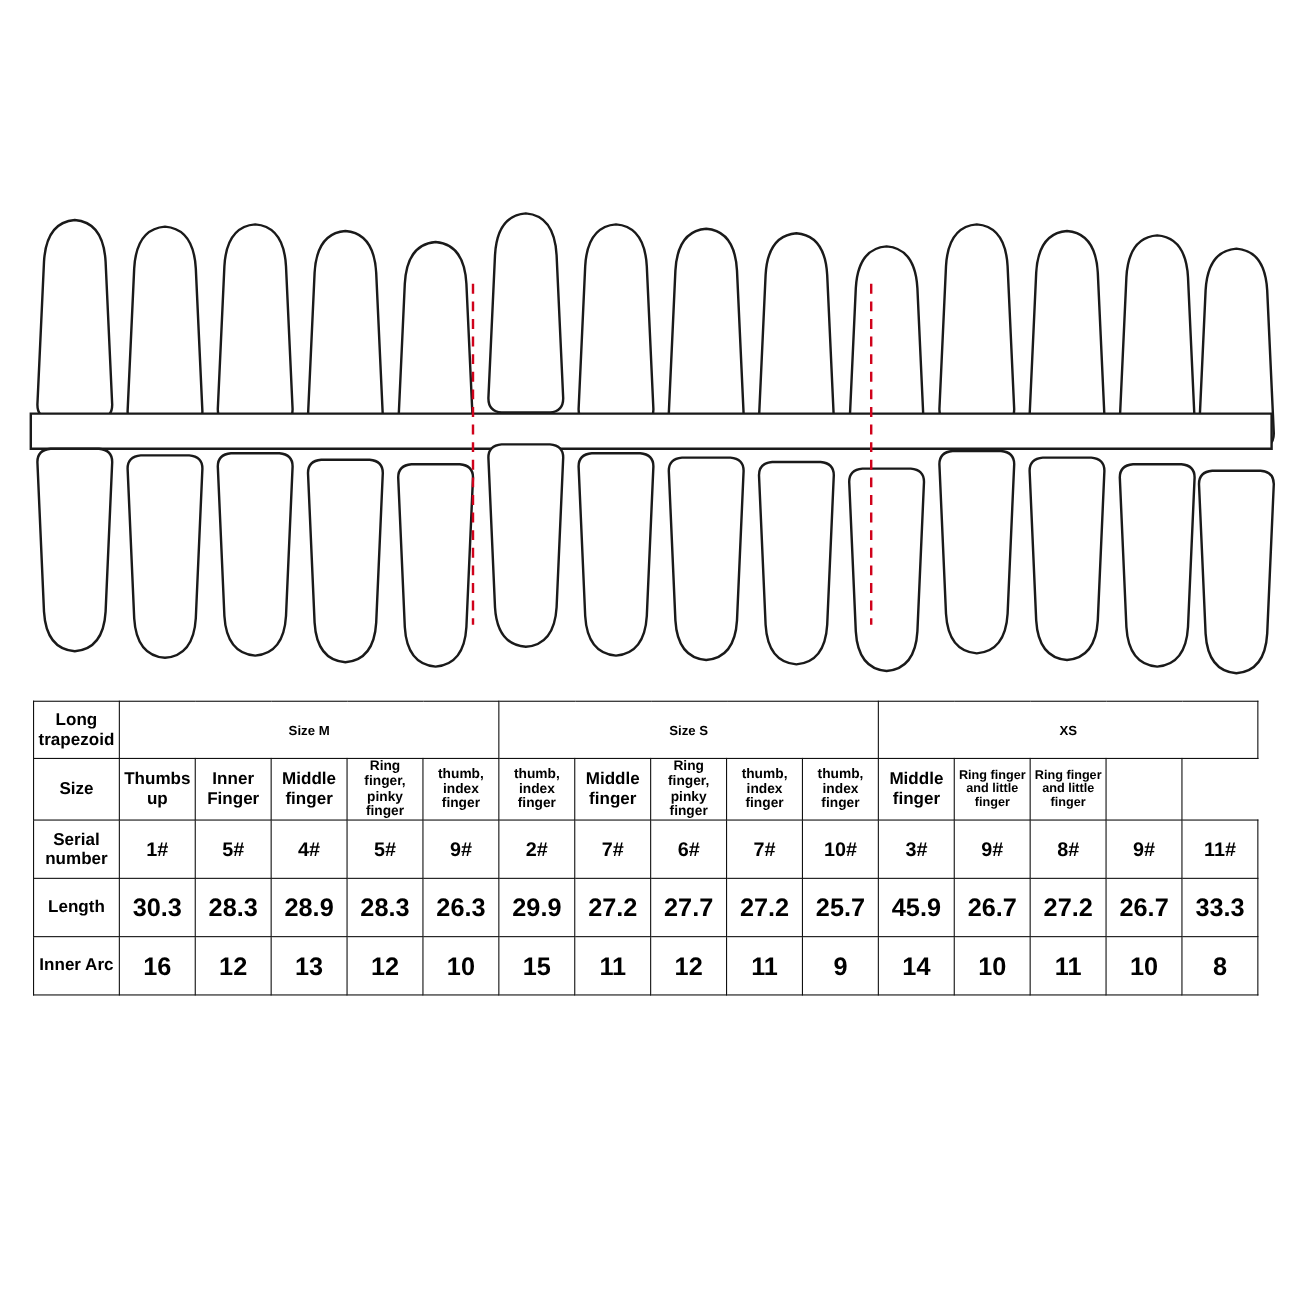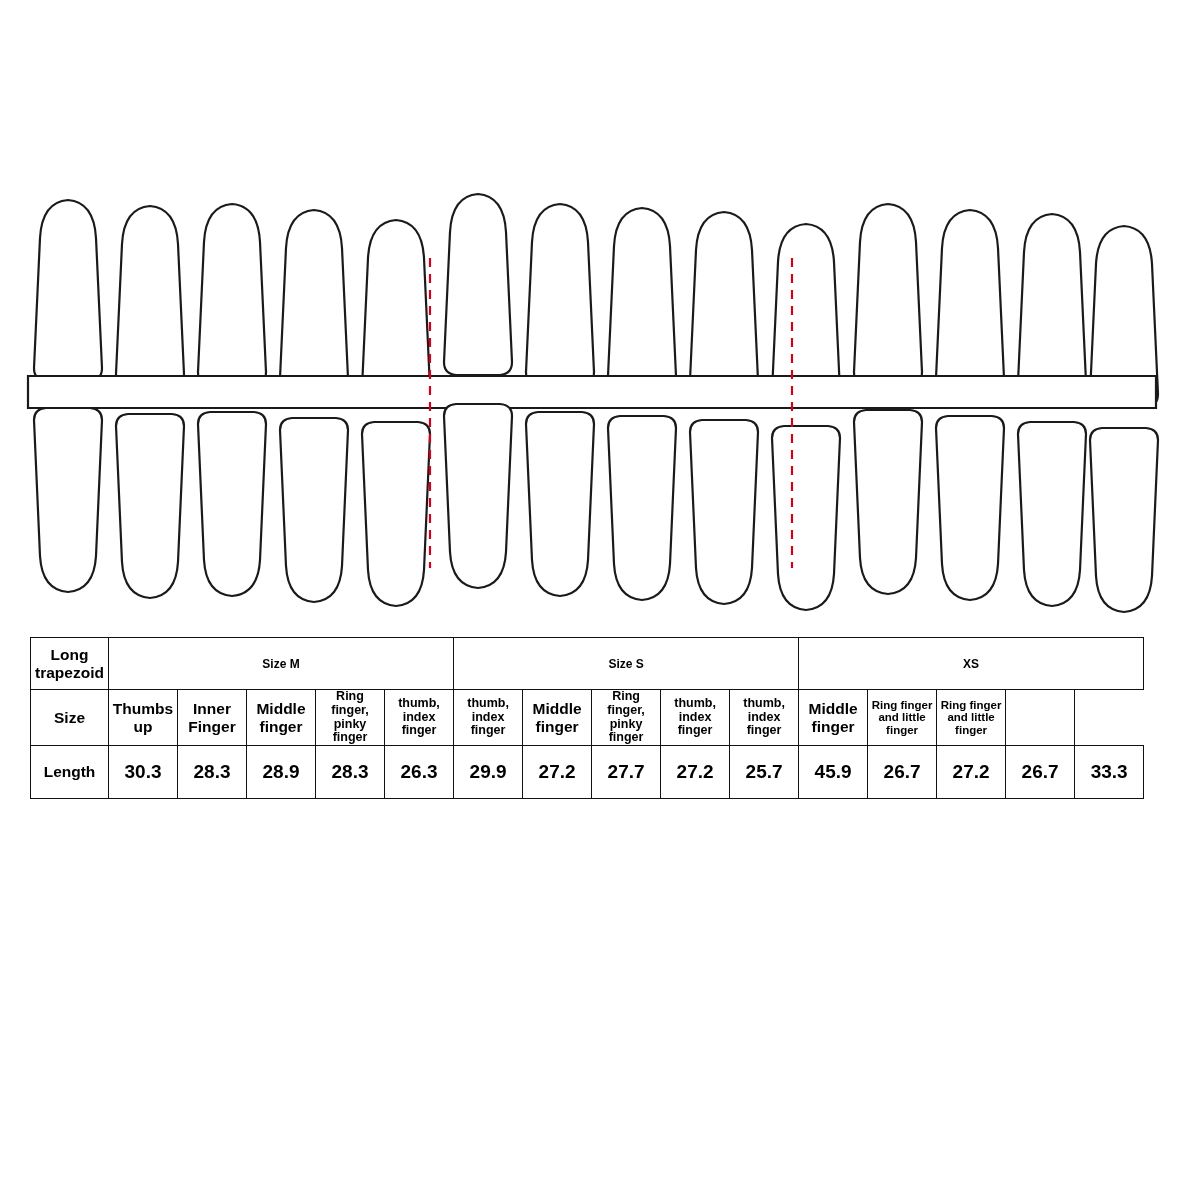--- a/index.html
+++ b/index.html
@@ -64,21 +64,21 @@
   }
   .sub-hdr.small {
     font-size: 12.5px;
     font-weight: bold;
   }
   .sub-hdr.tiny {
     font-size: 11.5px;
     font-weight: bold;
   }
   .val {
-    font-size: 19px;
+    font-size: 23px;
     font-weight: bold;
     height: 52px;
   }
   .serial-row td.val { font-size: 18px; }
 </style>
 </head>
 <body>
 
 <div id="stage">
 
@@ -176,20 +176,38 @@
         <td class="sub-hdr">Middle finger</td>
         <td class="sub-hdr small">Ring finger, pinky finger</td>
         <td class="sub-hdr small">thumb, index finger</td>
         <td class="sub-hdr small">thumb, index finger</td>
         <td class="sub-hdr">Middle finger</td>
         <td class="sub-hdr tiny">Ring finger and little finger</td>
         <td class="sub-hdr tiny">Ring finger and little finger</td>
         <td class="sub-hdr tiny"></td>
       </tr>
 
+      <tr class="serial-row">
+        <td class="hdr-label">Serial number</td>
+        <td class="val">1#</td>
+        <td class="val">5#</td>
+        <td class="val">4#</td>
+        <td class="val">5#</td>
+        <td class="val">9#</td>
+        <td class="val">2#</td>
+        <td class="val">7#</td>
+        <td class="val">6#</td>
+        <td class="val">7#</td>
+        <td class="val">10#</td>
+        <td class="val">3#</td>
+        <td class="val">9#</td>
+        <td class="val">8#</td>
+        <td class="val">9#</td>
+        <td class="val">11#</td>
+      </tr>
 
       <tr>
         <td class="hdr-label">Length</td>
         <td class="val">30.3</td>
         <td class="val">28.3</td>
         <td class="val">28.9</td>
         <td class="val">28.3</td>
         <td class="val">26.3</td>
         <td class="val">29.9</td>
         <td class="val">27.2</td>
@@ -197,16 +215,34 @@
         <td class="val">27.2</td>
         <td class="val">25.7</td>
         <td class="val">45.9</td>
         <td class="val">26.7</td>
         <td class="val">27.2</td>
         <td class="val">26.7</td>
         <td class="val">33.3</td>
       </tr>
 
 
+      <tr>
+        <td class="hdr-label">Inner Arc</td>
+        <td class="val">16</td>
+        <td class="val">12</td>
+        <td class="val">13</td>
+        <td class="val">12</td>
+        <td class="val">10</td>
+        <td class="val">15</td>
+        <td class="val">11</td>
+        <td class="val">12</td>
+        <td class="val">11</td>
+        <td class="val">9</td>
+        <td class="val">14</td>
+        <td class="val">10</td>
+        <td class="val">11</td>
+        <td class="val">10</td>
+        <td class="val">8</td>
+      </tr>
     </tbody>
   </table>
 
 </div>
 
 </body></html>

